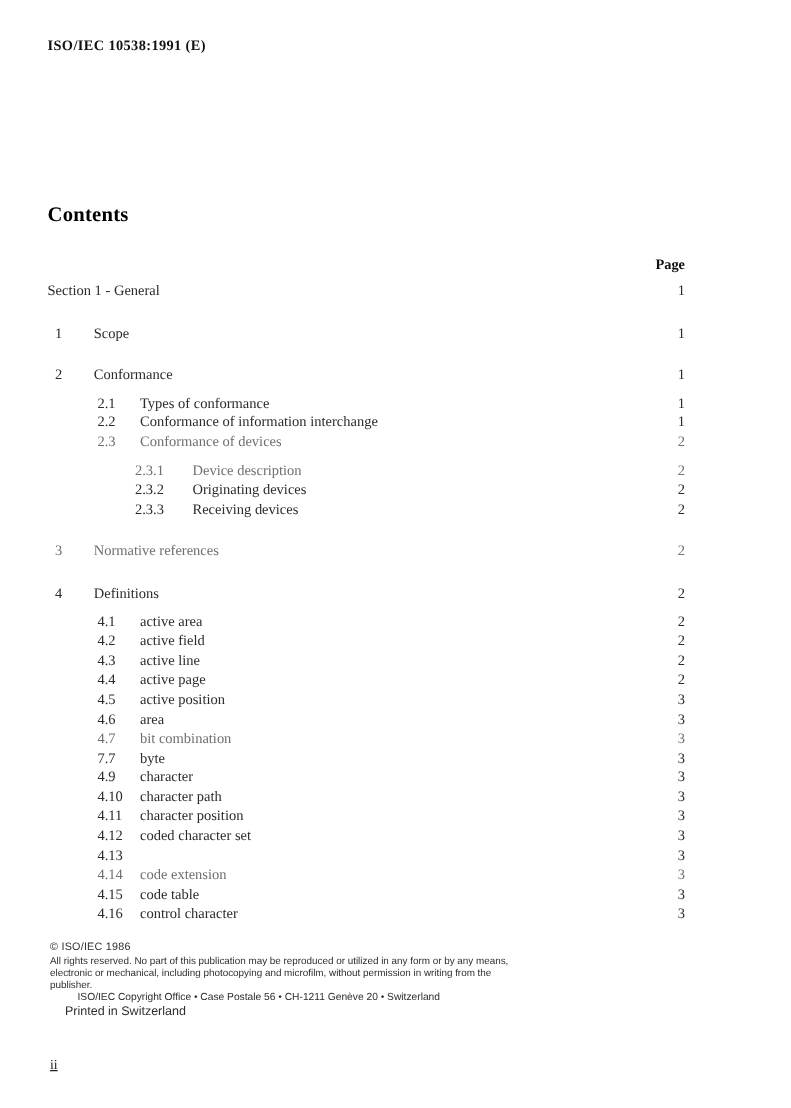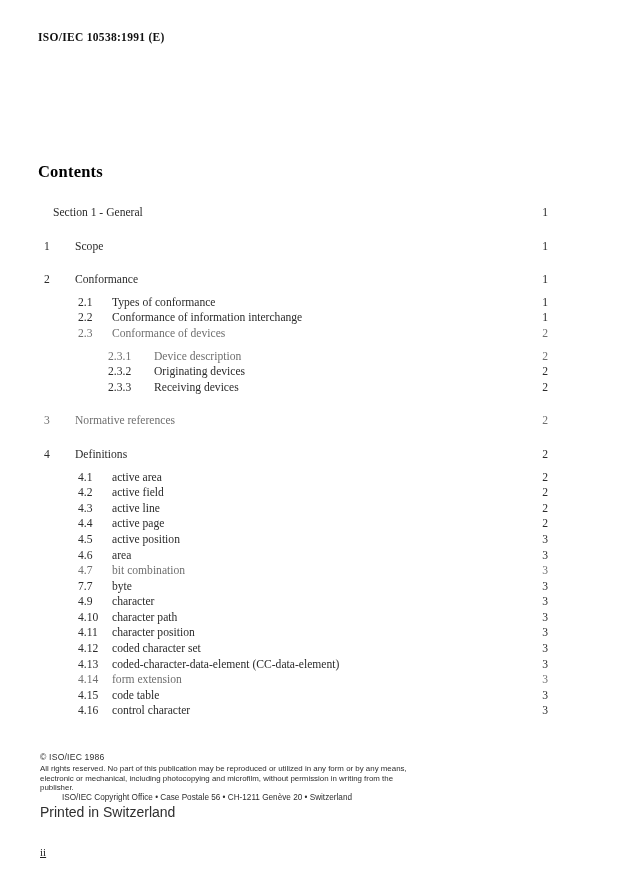--- a/index.html
+++ b/index.html
@@ -86,21 +86,21 @@
   }
   .toc-row .pg {
     position: absolute;
     right: 0;
     top: 0;
     width: 20px;
     text-align: right;
   }
 
   
-  .lvl-section .label { left: 15px; }
+  .lvl-section .label { left: 0px; }
   .lvl-section { height: 15.6px; }
 
   .lvl-1 .num   { left: 6px; }
   .lvl-1 .label { left: 37px; }
 
   .lvl-2 .num   { left: 40px; }
   .lvl-2 .label { left: 74px; }
 
   .lvl-3 .num   { left: 70px; }
   .lvl-3 .label { left: 116px; text-align: right; }
@@ -132,22 +132,23 @@
     line-height: 9.6px;
     width: 378px;
   }
   .footer .office {
     font-size: 8.2px;
     margin-top: 0;
     padding-left: 22px;
     white-space: nowrap;
   }
   .footer .printed {
-    font-size: 14px;
+    font-size: 10px;
     margin-top: 2px;
+    margin-left: 12px;
   }
 
   .folio {
     position: absolute;
     left: 40px;
     top: 846px;
     font-family: "Liberation Serif", "DejaVu Serif", serif;
     font-size: 11px;
     color: #222;
     text-decoration: underline;
@@ -156,20 +157,23 @@
 </head>
 <body>
 
 <div class="page">
 
   <div class="doc-header">ISO/IEC 10538:1991 (E)</div>
 
   <div class="contents-title">Contents</div>
 
   <div class="toc">
+    <div class="toc-head">
+      <span class="page-label">Page</span>
+    </div>
 
     <div class="toc-row lvl-section">
       <span class="label">Section 1 - General</span>
       <span class="pg">1</span>
     </div>
 
     <div id="toc-body">
         <div class="gap-lg"></div>
         <div class="toc-row lvl-1">
           <span class="num">1</span>
@@ -282,26 +286,25 @@
           <span class="label">character position</span>
           <span class="pg">3</span>
         </div>
         <div class="toc-row lvl-2">
           <span class="num">4.12</span>
           <span class="label">coded character set</span>
           <span class="pg">3</span>
         </div>
         <div class="toc-row lvl-2">
           <span class="num">4.13</span>
-          <span class="label">coded-character-data-element (CC-data-element)</span>
           <span class="pg">3</span>
         </div>
         <div class="toc-row lvl-2 faded">
           <span class="num">4.14</span>
-          <span class="label">form extension</span>
+          <span class="label">code extension</span>
           <span class="pg">3</span>
         </div>
         <div class="toc-row lvl-2">
           <span class="num">4.15</span>
           <span class="label">code table</span>
           <span class="pg">3</span>
         </div>
         <div class="toc-row lvl-2">
           <span class="num">4.16</span>
           <span class="label">control character</span>

